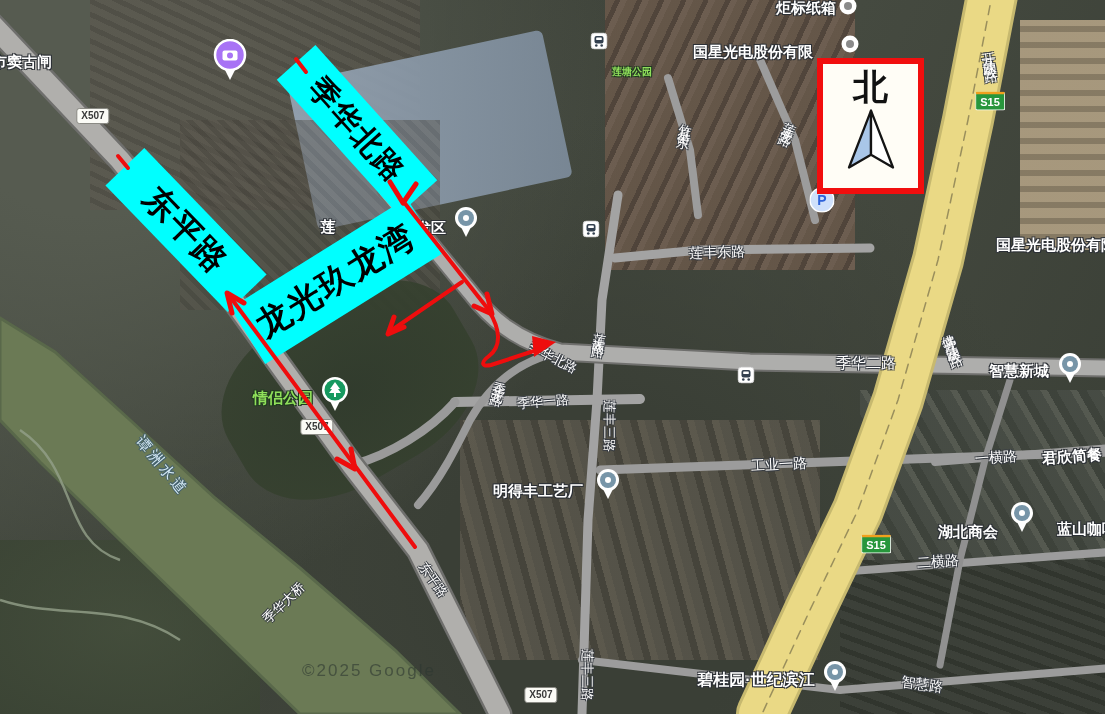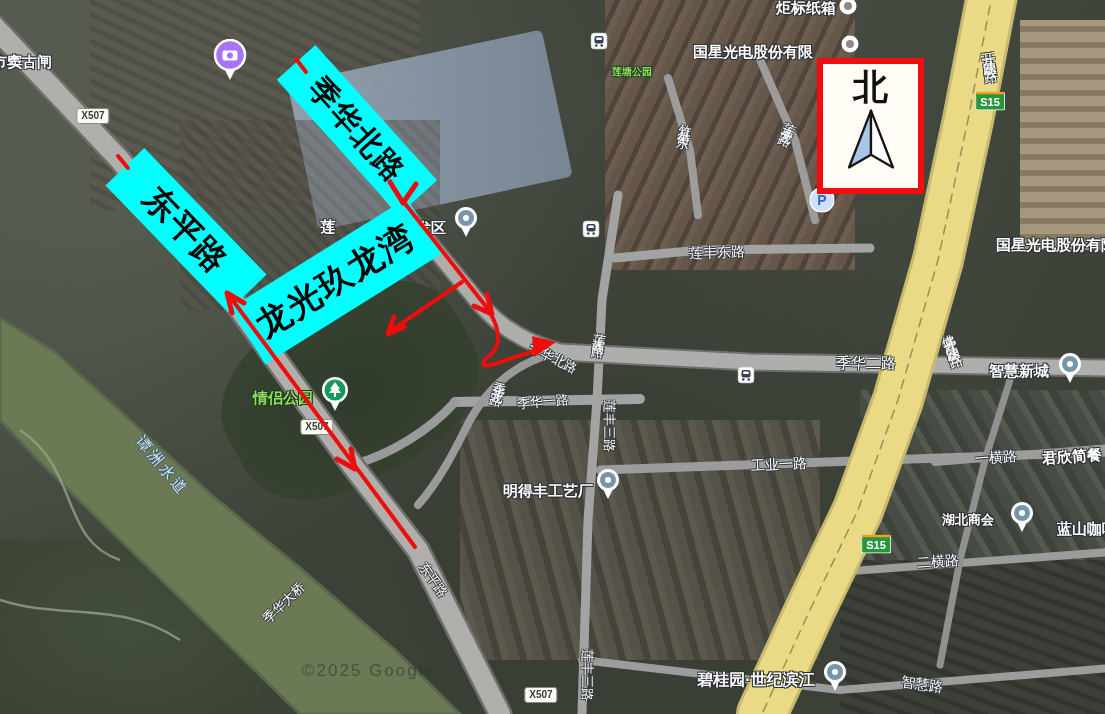--- a/index.html
+++ b/index.html
@@ -101,22 +101,22 @@
       <div class="label kind-road vertical" style="left: 947px; top: 336px; font-size: 14px; transform: translate(-50%, -50%) rotate(-20deg);">佛开高速公路</div>
       <div class="label kind-road" style="left: 866px; top: 363px; font-size: 15px; transform: translate(-50%, -50%) rotate(0deg);">季华二路</div>
       <div class="label kind-place" style="left: 1019px; top: 371px; font-size: 15px; transform: translate(-50%, -50%) rotate(0deg);">智慧新城</div>
       <div class="label kind-road" style="left: 553px; top: 358px; font-size: 13px; transform: translate(-50%, -50%) rotate(27deg);">季华北路</div>
       <div class="label kind-road vertical" style="left: 501px; top: 380px; font-size: 13px; transform: translate(-50%, -50%) rotate(15deg);">季华北路</div>
       <div class="label kind-road" style="left: 543px; top: 402px; font-size: 13px; transform: translate(-50%, -50%) rotate(-5deg);">季华一路</div>
       <div class="label kind-road" style="left: 609px; top: 426px; font-size: 13px; transform: translate(-50%, -50%) rotate(90deg);">莲丰三路</div>
       <div class="label kind-road" style="left: 779px; top: 465px; font-size: 14px; transform: translate(-50%, -50%) rotate(-3deg);">工业一路</div>
       <div class="label kind-road" style="left: 996px; top: 458px; font-size: 14px; transform: translate(-50%, -50%) rotate(-4deg);">一横路</div>
       <div class="label kind-place" style="left: 1072px; top: 457px; font-size: 15px; transform: translate(-50%, -50%) rotate(-4deg);">君欣简餐</div>
-      <div class="label kind-place" style="left: 538px; top: 491px; font-size: 15px; transform: translate(-50%, -50%) rotate(0deg); margin-left: 10px;">明得丰工艺厂</div>
-      <div class="label kind-place" style="left: 968px; top: 520px; font-size: 13px; transform: translate(-50%, -50%) rotate(0deg);">湖北商会</div>
+      <div class="label kind-place" style="left: 538px; top: 491px; font-size: 15px; transform: translate(-50%, -50%) rotate(0deg);">明得丰工艺厂</div>
+      <div class="label kind-place" style="left: 968px; top: 532px; font-size: 15px; transform: translate(-50%, -50%) rotate(0deg);">湖北商会</div>
       <div class="label kind-place" style="left: 1087px; top: 529px; font-size: 15px; transform: translate(-50%, -50%) rotate(0deg);">蓝山咖啡</div>
       <div class="label kind-road" style="left: 938px; top: 562px; font-size: 14px; transform: translate(-50%, -50%) rotate(-4deg);">二横路</div>
       <div class="label kind-road" style="left: 433px; top: 580px; font-size: 13px; transform: translate(-50%, -50%) rotate(55deg);">东平路</div>
       <div class="label kind-road" style="left: 284px; top: 603px; font-size: 13px; transform: translate(-50%, -50%) rotate(-44deg);">季华大桥</div>
       <div class="label kind-water" style="left: 162px; top: 466px; font-size: 15px; transform: translate(-50%, -50%) rotate(50deg);">谭洲水道</div>
       <div class="label kind-park" style="left: 283px; top: 398px; font-size: 15px; transform: translate(-50%, -50%) rotate(0deg);">情侣公园</div>
       <div class="label kind-place" style="left: 756px; top: 680px; font-size: 16px; transform: translate(-50%, -50%) rotate(0deg);">碧桂园·世纪滨江</div>
       <div class="label kind-road" style="left: 922px; top: 685px; font-size: 14px; transform: translate(-50%, -50%) rotate(8deg);">智慧路</div>
       <div class="label kind-road" style="left: 587px; top: 675px; font-size: 13px; transform: translate(-50%, -50%) rotate(90deg);">莲丰三路</div>
       <div class="label kind-place" style="left: 328px; top: 227px; font-size: 15px; transform: translate(-50%, -50%) rotate(0deg);">莲</div>

